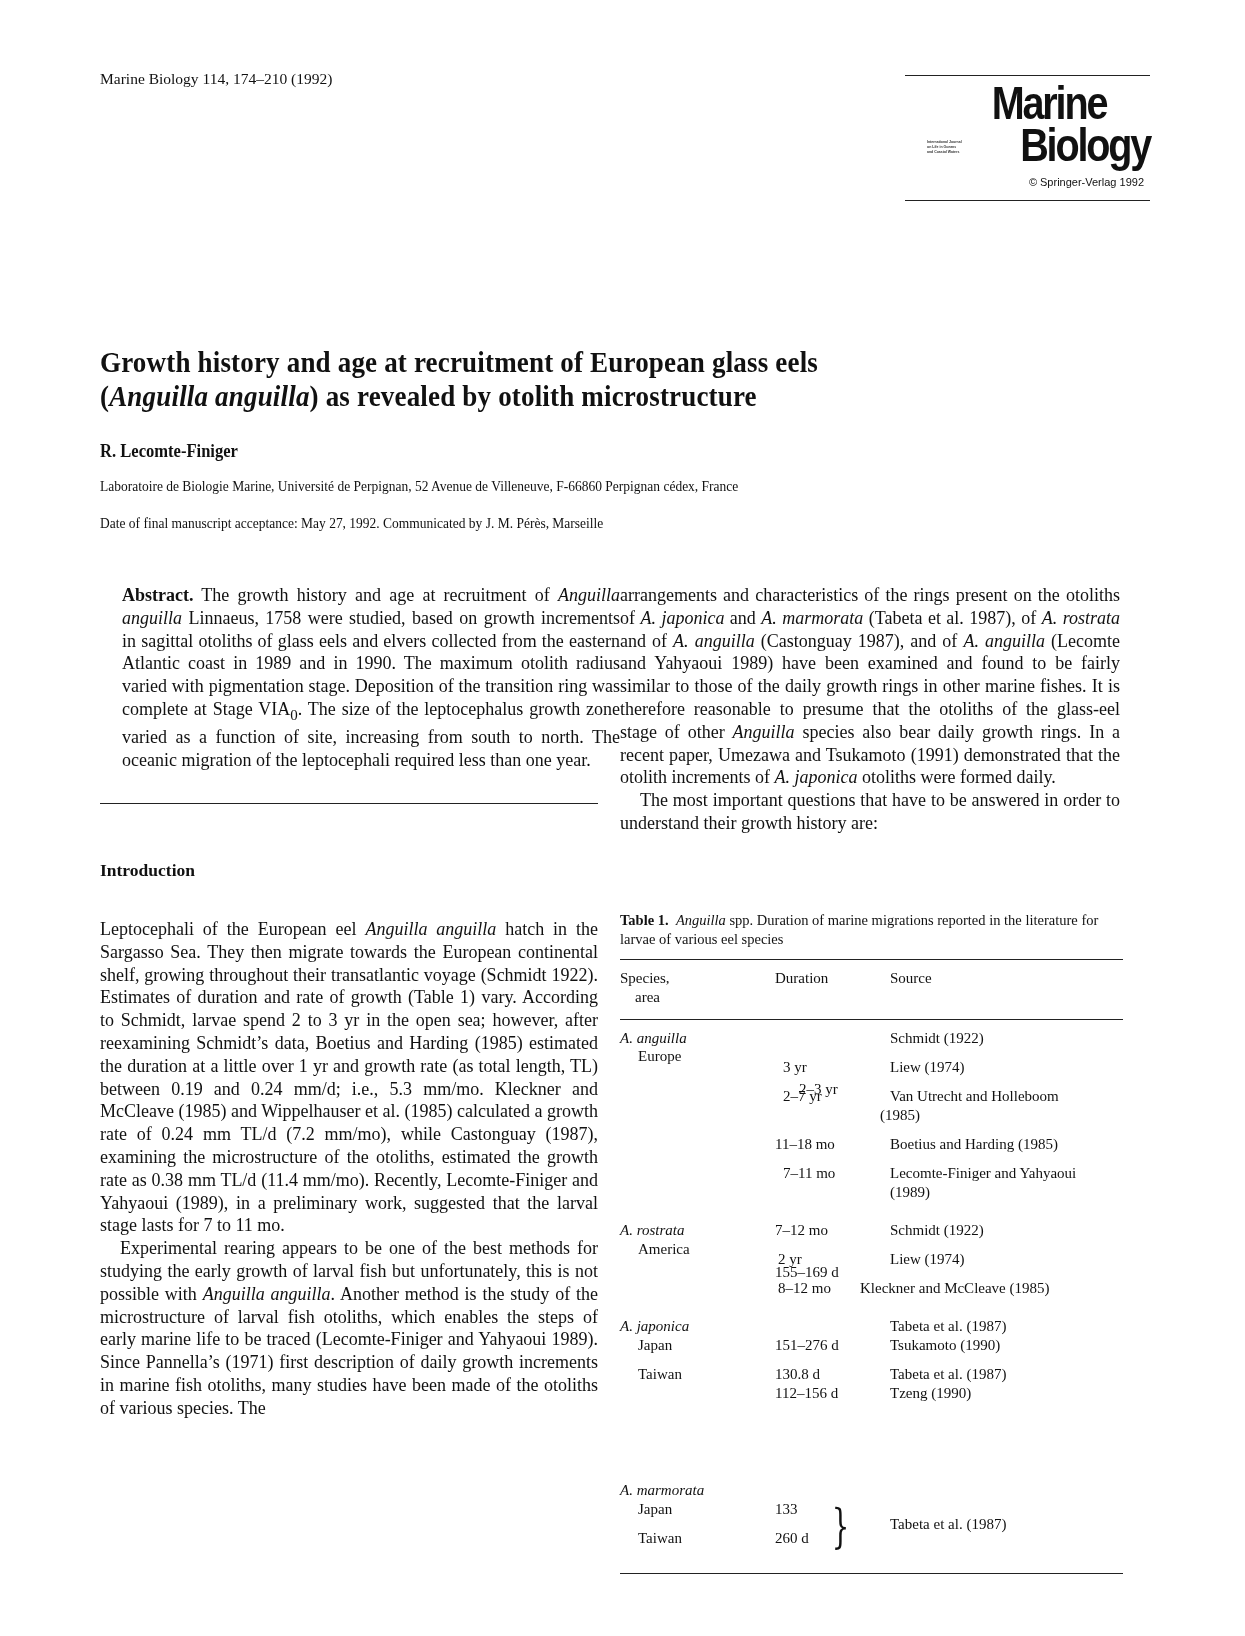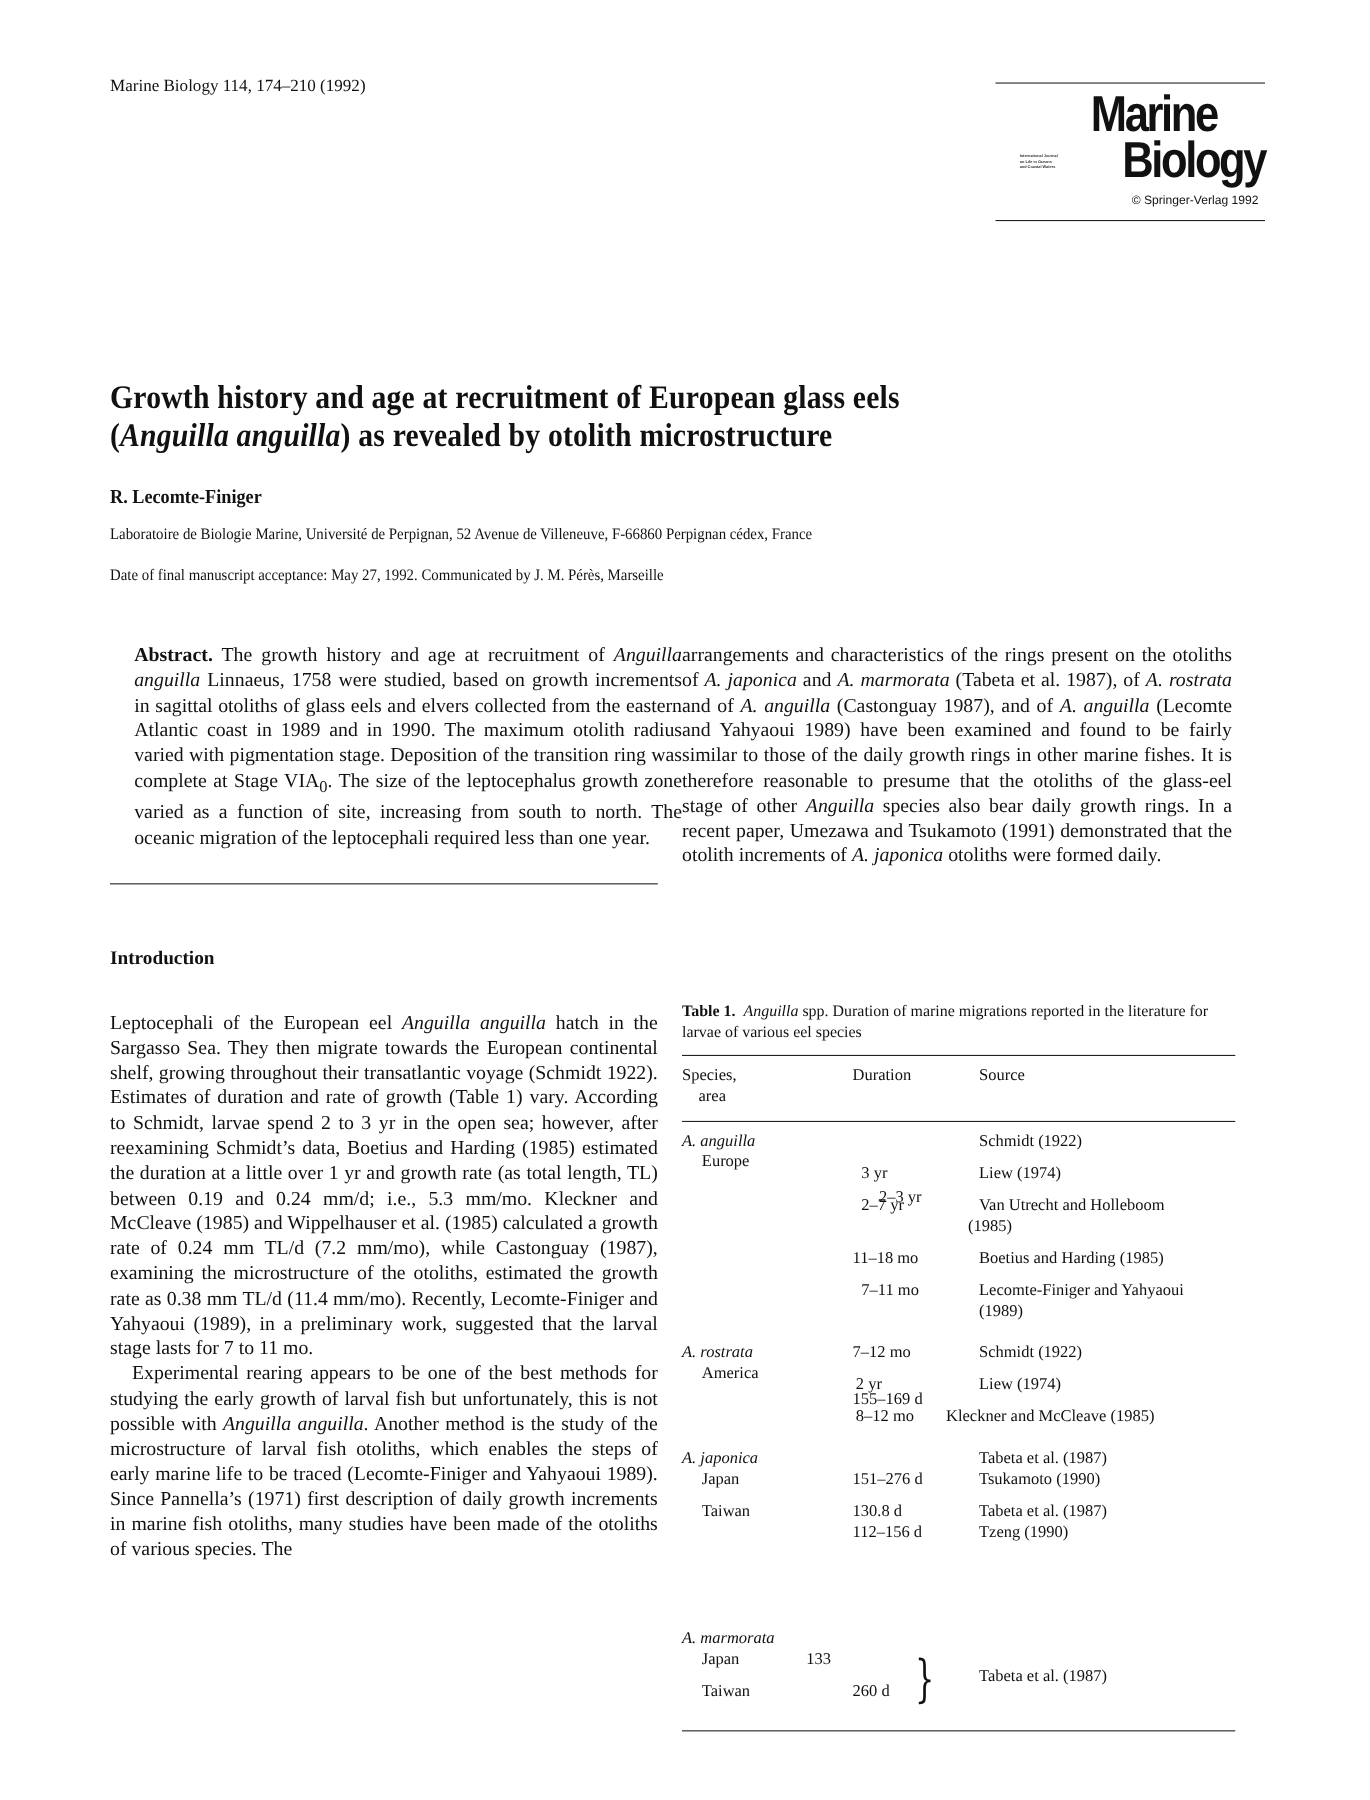--- a/index.html
+++ b/index.html
@@ -74,20 +74,21 @@
 <div class="abs abs-rule"></div>
 
 <div class="abs intro-head">Introduction</div>
 <div class="abs col left-col intro">
   <p><span>Leptocephali of the European eel </span><i>Anguilla anguilla</i><span> hatch in the Sargasso Sea. They then migrate towards the European continental shelf, growing throughout their transatlantic voyage (Schmidt 1922). Estimates of duration and rate of growth (Table 1) vary. According to Schmidt, larvae spend 2 to 3 yr in the open sea; however, after reexamining Schmidt’s data, Boetius and Harding (1985) estimated the duration at a little over 1 yr and growth rate (as total length, TL) between 0.19 and 0.24 mm/d; i.e., 5.3 mm/mo. Kleckner and McCleave (1985) and Wippelhauser et al. (1985) calculated a growth rate of 0.24 mm TL/d (7.2 mm/mo), while Castonguay (1987), examining the microstructure of the otoliths, estimated the growth rate as 0.38 mm TL/d (11.4 mm/mo). Recently, Lecomte-Finiger and Yahyaoui (1989), in a preliminary work, suggested that the larval stage lasts for 7 to 11 mo.</span></p>
   <p class="indent"><span>Experimental rearing appears to be one of the best methods for studying the early growth of larval fish but unfortunately, this is not possible with </span><i>Anguilla anguilla</i><span>. Another method is the study of the microstructure of larval fish otoliths, which enables the steps of early marine life to be traced (Lecomte-Finiger and Yahyaoui 1989). Since Pannella’s (1971) first description of daily growth increments in marine fish otoliths, many studies have been made of the otoliths of various species. The</span></p>
 </div>
 
 <div class="abs col right-col right-top">
   <p><span>arrangements and characteristics of the rings present on the otoliths of </span><i>A. japonica</i><span> and </span><i>A. marmorata</i><span> (Tabeta et al. 1987), of </span><i>A. rostrata</i><span> and of </span><i>A. anguilla</i><span> (Castonguay 1987), and of </span><i>A. anguilla</i><span> (Lecomte and Yahyaoui 1989) have been examined and found to be fairly similar to those of the daily growth rings in other marine fishes. It is therefore reasonable to presume that the otoliths of the glass-eel stage of other </span><i>Anguilla</i><span> species also bear daily growth rings. In a recent paper, Umezawa and Tsukamoto (1991) demonstrated that the otolith increments of </span><i>A. japonica</i><span> otoliths were formed daily.</span></p>
+  <p class="indent">The most important questions that have to be answered in order to understand their growth history are:</p>
 </div>
 
 <div class="abs table-caption"><b>Table 1.</b>&nbsp; <i>Anguilla</i><span> spp. Duration of marine migrations reported in the literature for larvae of various eel species</span></div>
 <div class="abs t-rule1"></div>
 
 <div>
   <div class="tcell" style="left:620px;top:969px;">Species,</div>
   <div class="tcell" style="left:635px;top:988px;">area</div>
   <div class="tcell" style="left:775px;top:969px;">Duration</div>
   <div class="tcell" style="left:890px;top:969px;">Source</div>
@@ -132,19 +133,19 @@
   <div class="tcell" style="left:638px;top:1365px;">Taiwan</div>
   <div class="tcell" style="left:775px;top:1365px;">130.8 d</div>
   <div class="tcell" style="left:890px;top:1365px;">Tabeta et al. (1987)</div>
   <div class="tcell" style="left:775px;top:1384px;">112–156 d</div>
   <div class="tcell" style="left:890px;top:1384px;">Tzeng (1990)</div>
 </div>
 
 <div>
   <div class="tcell" style="left:620px;top:1481px;"><i>A. marmorata</i></div>
   <div class="tcell" style="left:638px;top:1500px;">Japan</div>
-  <div class="tcell" style="left:733px;top:1500px;">133</div>
+  <div class="tcell" style="left:775px;top:1500px;">133</div>
   <div class="tcell" style="left:638px;top:1529px;">Taiwan</div>
   <div class="tcell" style="left:775px;top:1529px;">260 d</div>
   <div class="brace">}</div>
   <div class="tcell" style="left:890px;top:1515px;">Tabeta et al. (1987)</div>
 </div>
 <div class="abs t-rule3"></div>
 
 </body></html>

